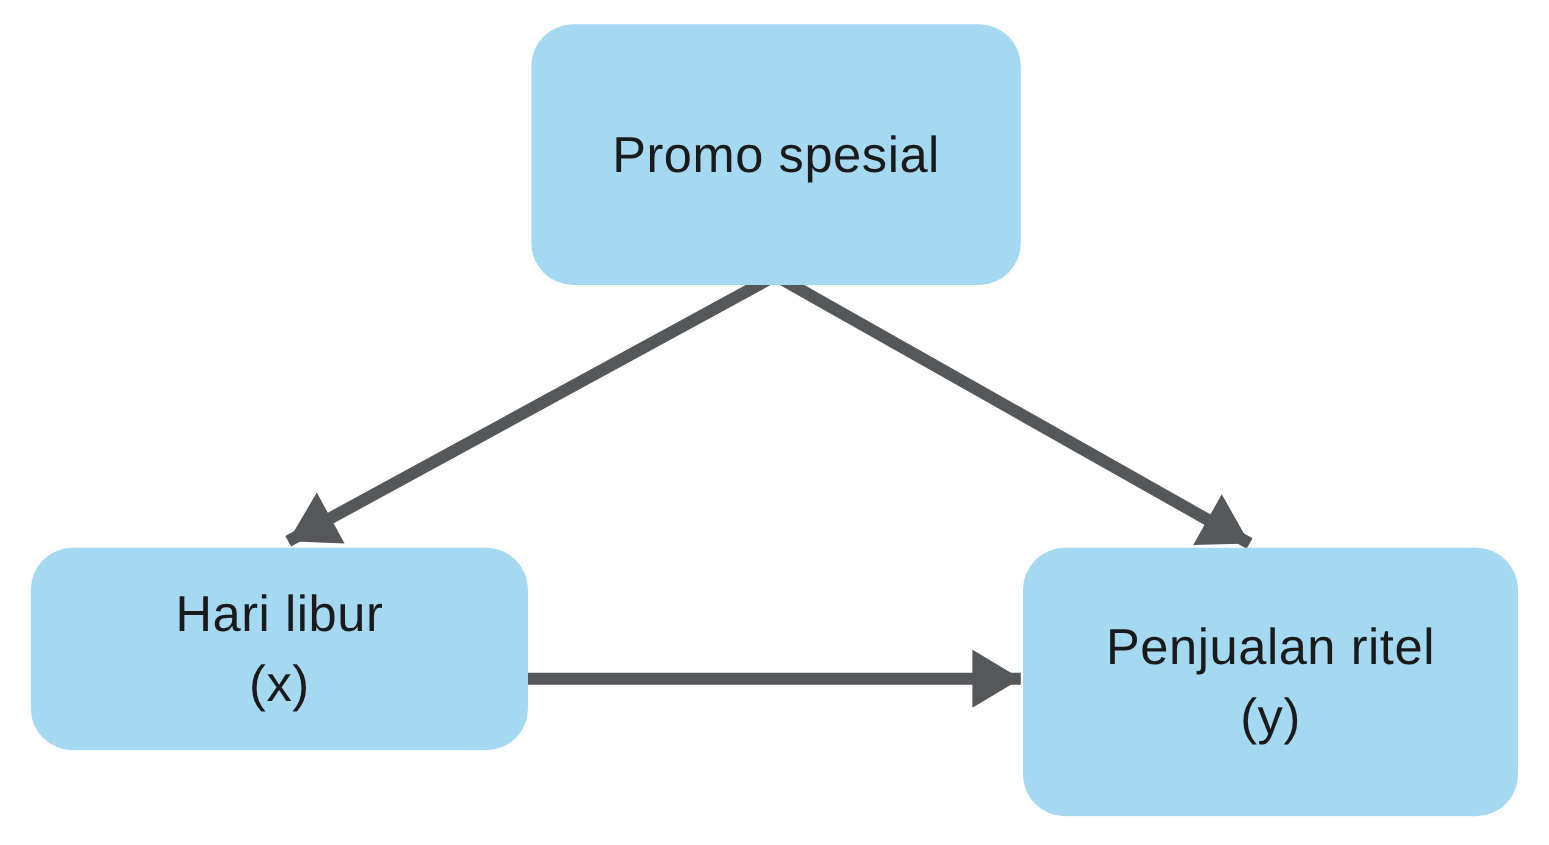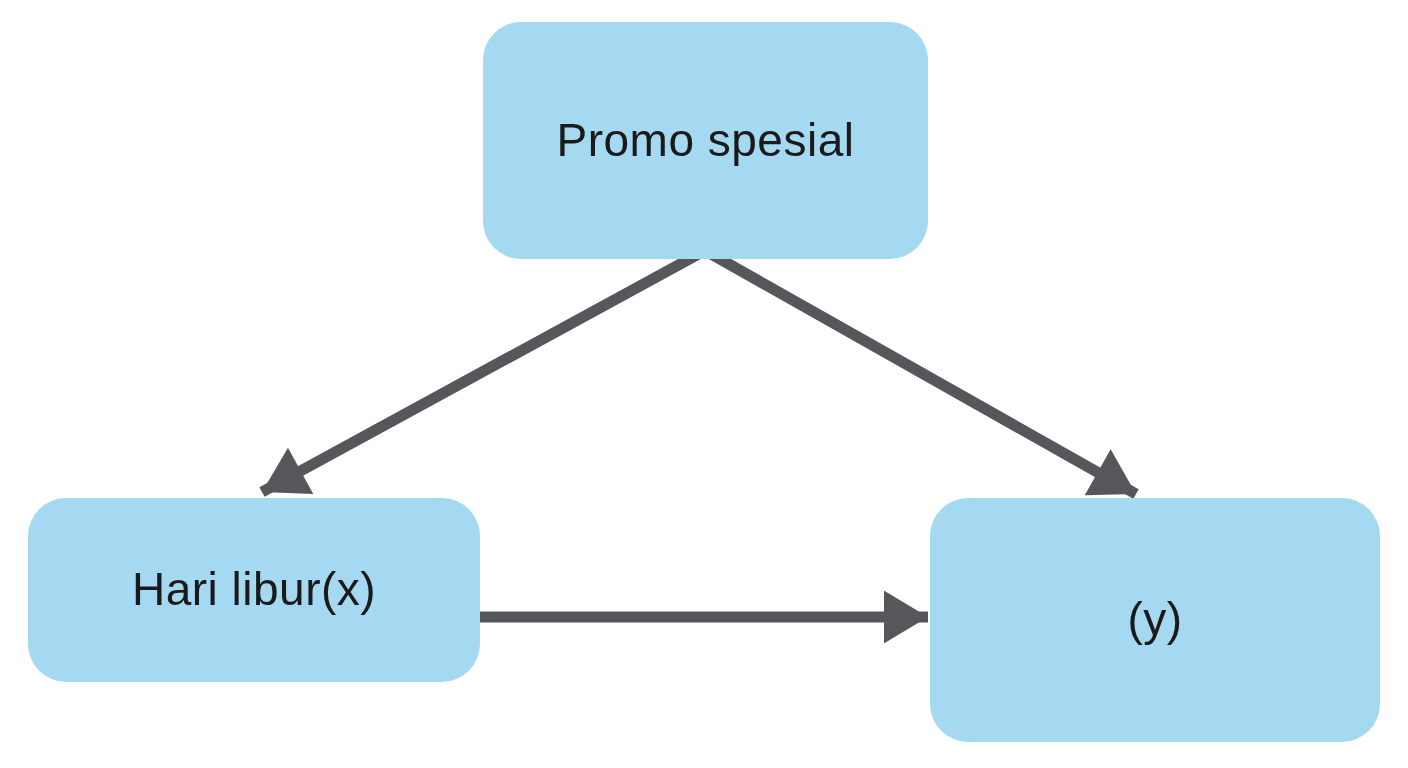--- a/index.html
+++ b/index.html
@@ -20,21 +20,21 @@
     left: 0;
     top: 0;
     width: 1408px;
     height: 768px;
   }
   .node {
     position: absolute;
     background: #a5d9f2;
     border-radius: 38px;
     display: flex;
-    flex-direction: row;
+    flex-direction: column;
     align-items: center;
     justify-content: center;
     text-align: center;
     color: #1a1a1a;
     font-size: 46px;
     line-height: 1.38;
     letter-spacing: 0.5px;
   }
   .node span {
     display: block;
@@ -83,16 +83,17 @@
   <div class="node node-confounder">
     <span>Promo spesial</span>
   </div>
 
   <div class="node node-x">
     <span>Hari libur</span>
     <span>(x)</span>
   </div>
 
   <div class="node node-y">
+    <span>Penjualan ritel</span>
     <span>(y)</span>
   </div>
 
 </div>
 
 </body></html>

